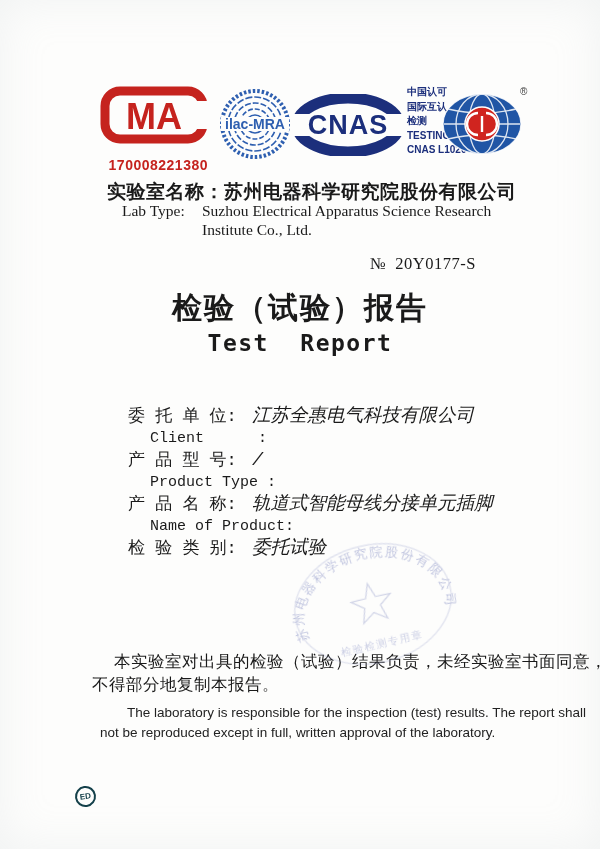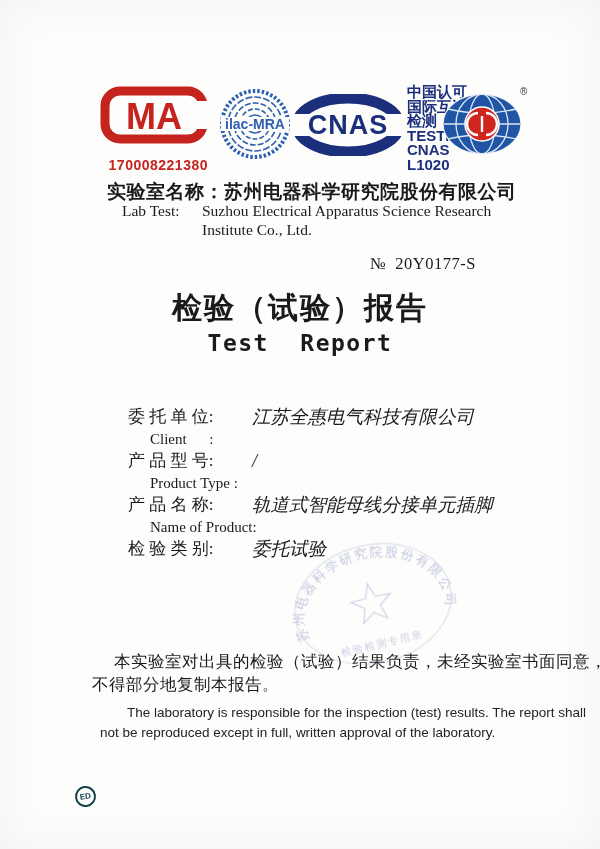--- a/index.html
+++ b/index.html
@@ -12,41 +12,41 @@
     color: #1a1a1a;
     box-shadow: inset 0 0 45px rgba(185,192,200,0.18);
   }
 
   
   .logo-abs { position:absolute; }
   .cma-wrap { left:100px; top:86px; width:108px; text-align:right; }
   .cma-number { font-family:"Liberation Sans",sans-serif; font-weight:bold; color:#c5231e; font-size:14px; letter-spacing:0.5px; margin-top:9px; }
   .ilac-wrap { left:219px; top:88px; }
   .cnas-wrap { left:294px; top:94px; }
-  .accred { left:407px; top:85px; width:62px; font-family:"Liberation Sans",sans-serif; font-weight:bold; color:#1c2f7c; font-size:15px; line-height:14.5px; }
+  .accred { left:407px; top:85px; width:62px; font-family:"Liberation Sans",sans-serif; font-weight:bold; color:#1c2f7c; font-size:10px; line-height:14.5px; }
   .globe-wrap { left:442px; top:92px; }
   .registered { left:520px; top:86px; font-size:10px; color:#3a3a3a; font-family:"Liberation Sans",sans-serif; }
   svg text { font-family:"Liberation Sans",sans-serif; }
 
   
   .lab-zh { position:absolute; left:107px; top:179px; font-family:"Liberation Sans",sans-serif; font-weight:bold; font-size:19px; letter-spacing:0.5px; white-space:nowrap; }
   .lab-en { position:absolute; left:122px; top:202px; display:flex; font-size:15.5px; }
   .lab-en-label { width:80px; }
   .lab-en-name { line-height:18.5px; }
 
   
   .report-no { position:absolute; left:370px; top:254px; font-size:16.5px; letter-spacing:0.5px; }
   .report-no .no-val { margin-left:9px; }
 
   
   .title-zh { position:absolute; left:0; top:288px; width:100%; text-align:center; font-family:"Liberation Sans",sans-serif; font-weight:bold; font-size:30px; letter-spacing:2px; }
   .title-en { position:absolute; left:0; top:330px; width:100%; text-align:center; font-family:"DejaVu Sans Mono",monospace; font-weight:bold; font-size:23px; letter-spacing:1.5px; word-spacing:16px; }
 
   
-  .fields { position:absolute; left:128px; top:404px; z-index:2; }
+  .fields { position:absolute; left:128px; top:404px; z-index:2;font-family:Liberation Mono, monospace; }
   .field { height:44px; }
   .f-zh { display:flex; font-size:17px; line-height:26px; }
   .f-label { width:104px; white-space:pre; }
   .f-value { margin-left:20px; font-style:italic; font-size:18.5px; white-space:nowrap; }
   .f-en { font-size:15px; line-height:18px; padding-left:22px; white-space:pre; }
 
   
   .stamp { position:absolute; left:287px; top:538px; width:172px; height:132px; transform:rotate(-13deg); opacity:0.55; filter:blur(0.4px); z-index:1; }
 
   
@@ -119,21 +119,21 @@
         <line x1="40" y1="24" x2="40" y2="40"></line>
       </g>
     </svg>
   </div>
   <span class="logo-abs registered">®</span>
 
   <div class="lab-zh">
     <span>实验室名称：</span><span>苏州电器科学研究院股份有限公司</span>
   </div>
   <div class="lab-en">
-    <span class="lab-en-label">Lab Test:</span>
+    <span class="lab-en-label">Lab Type:</span>
     <span class="lab-en-name">
       <span>Suzhou Electrical Apparatus Science Research</span><br>
       <span>Institute Co., Ltd.</span>
     </span>
   </div>
 
   <div class="report-no">
     <span>№</span><span class="no-val">20Y0177-S</span>
   </div>
 

